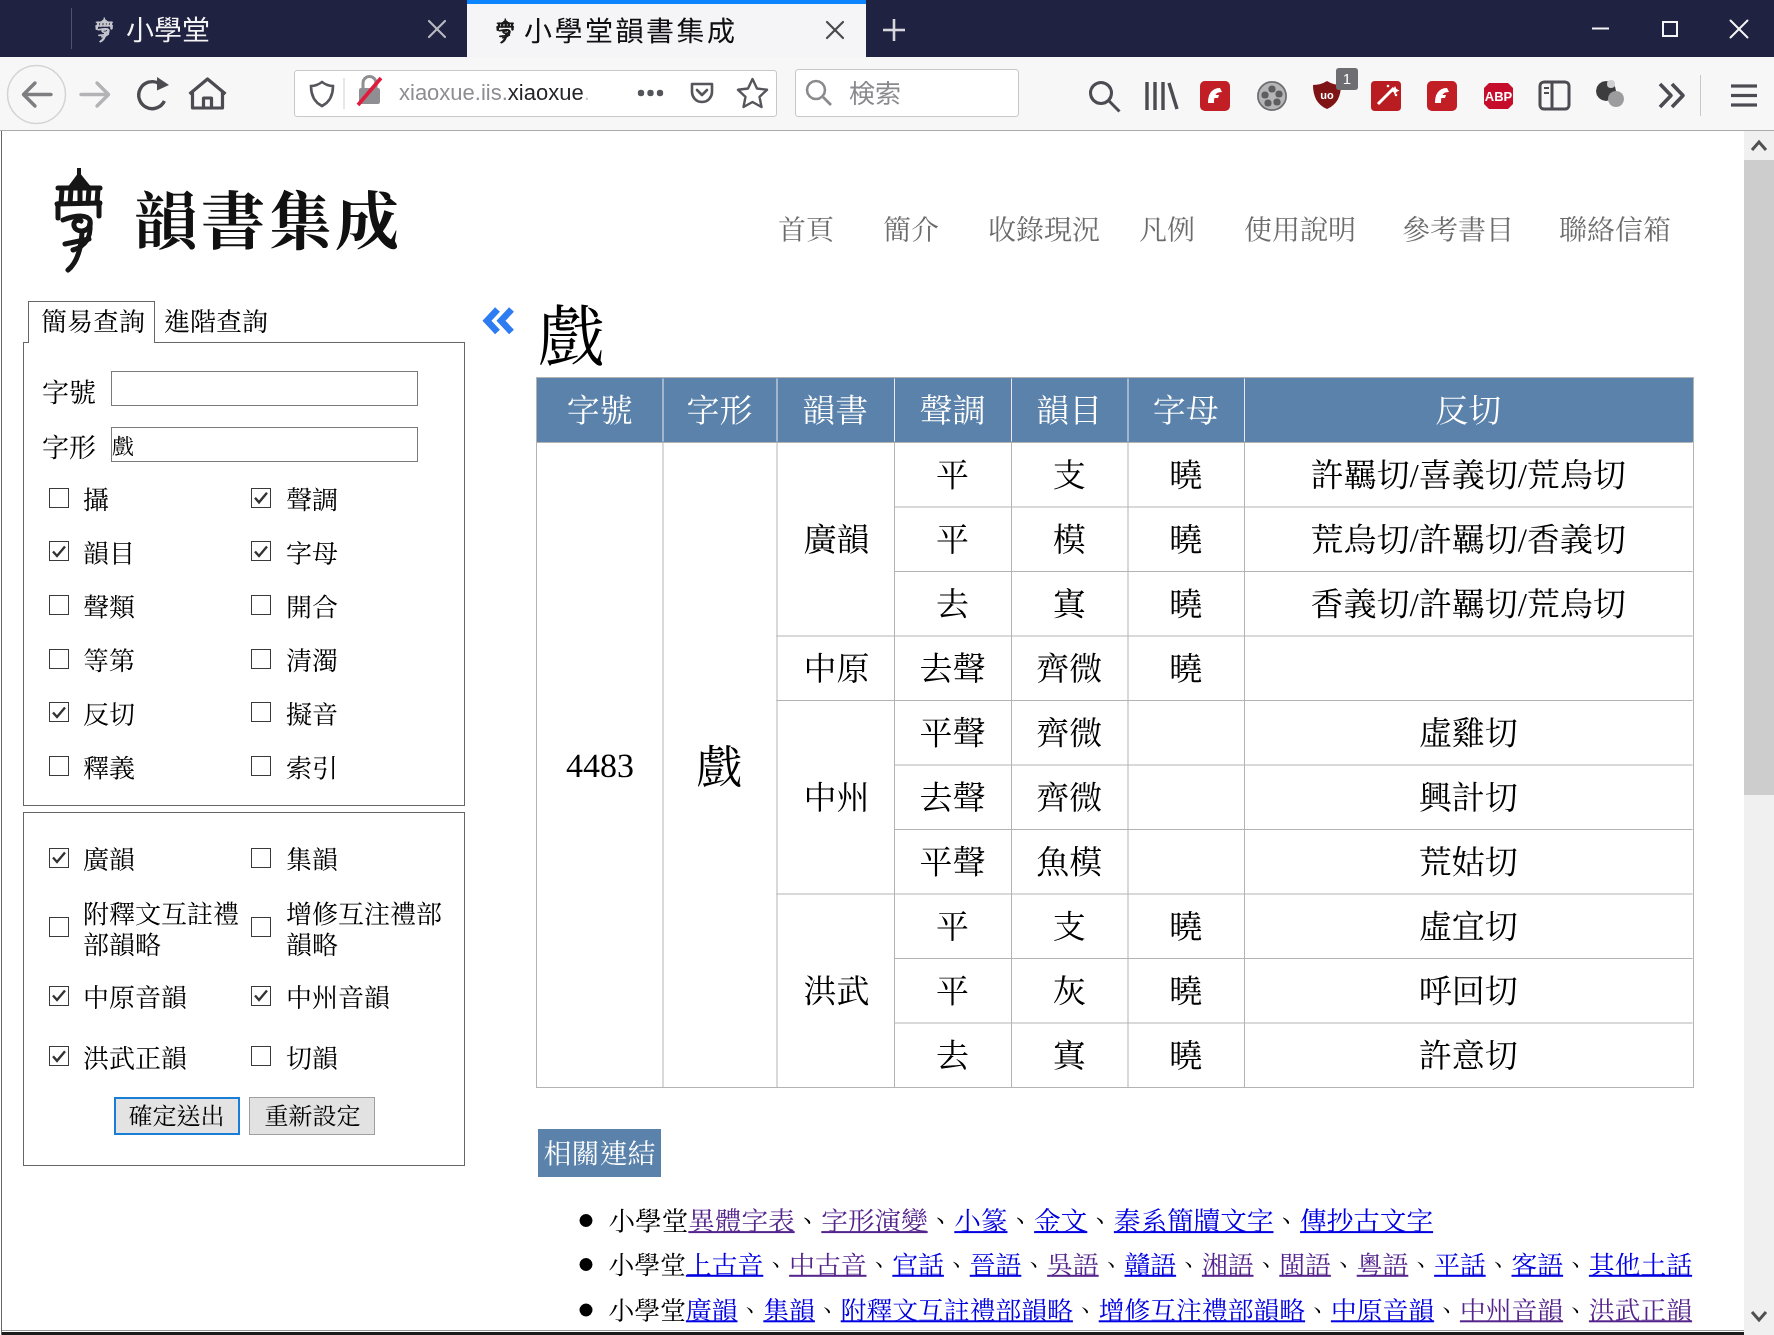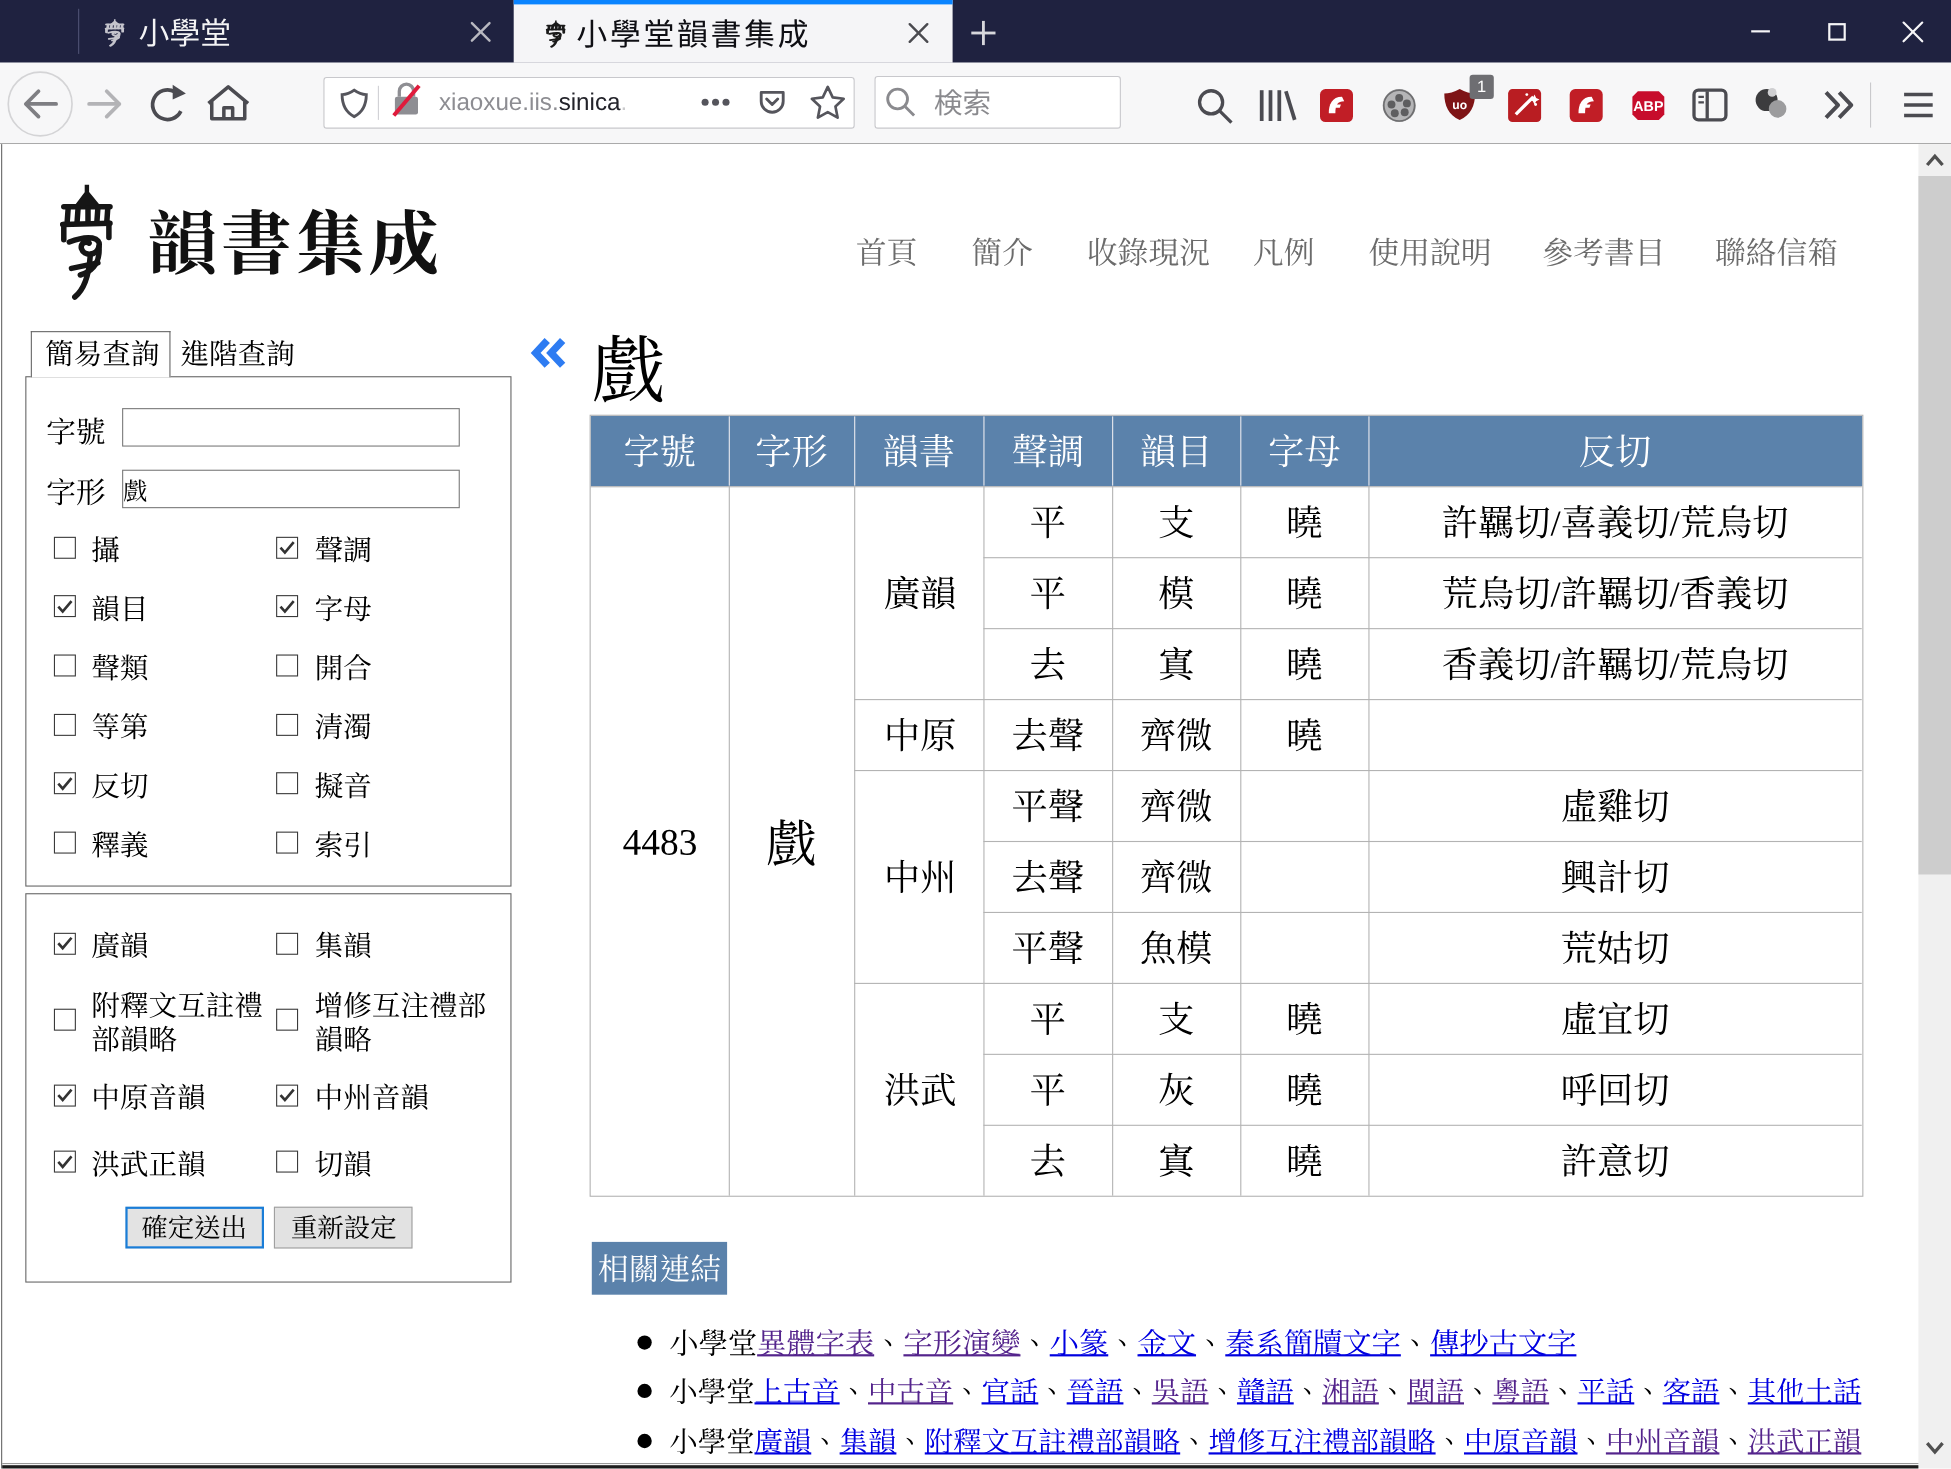--- a/index.html
+++ b/index.html
@@ -42,21 +42,21 @@
 <div style="position:absolute;left:251px;top:1046.3px;width:20px;height:20px;border:1px solid #3a3a3a;box-sizing:border-box;background:#fff"></div>
 <div style="position:absolute;left:49px;top:916.5px;width:20px;height:20px;border:1px solid #3a3a3a;box-sizing:border-box;background:#fff"></div>
 <div style="position:absolute;left:251px;top:916.5px;width:20px;height:20px;border:1px solid #3a3a3a;box-sizing:border-box;background:#fff"></div>
 <div style="position:absolute;left:114px;top:1097px;width:126px;height:38px;background:#e3e3e3;border:2px solid #1a7dd7;box-sizing:border-box"></div>
 <div style="position:absolute;left:249px;top:1097px;width:126px;height:38px;background:#e2e2e2;border:1px solid #a0a0a0;box-sizing:border-box"></div>
 <div style="position:absolute;left:537px;top:377.5px;width:1155.5px;height:64.5px;background:#5b82ab"></div>
 <div style="position:absolute;left:536px;top:376.5px;width:1157.5px;height:711px;border:1px solid #b3b3b3;box-sizing:border-box"></div>
 <div style="position:absolute;left:538px;top:1129px;width:123px;height:48px;background:#5b82ab"></div>
 <div style="position:absolute;left:2px;top:1330px;width:1742px;height:1px;background:#999"></div>
 <div style="position:absolute;left:2px;top:1332px;width:1742px;height:3px;background:#1c1c1c"></div>
-<div style="position:absolute;left:399px;top:80px;font:22px 'Liberation Sans',sans-serif;color:#8d8d92">xiaoxue.iis.<span style="color:#23232a">sinica</span><span style="opacity:.45">.</span></div>
+<div style="position:absolute;left:399px;top:80px;font:22px 'Liberation Sans',sans-serif;color:#8d8d92">xiaoxue.iis.<span style="color:#23232a">xiaoxue</span><span style="opacity:.45">.</span></div>
 <svg width="1774" height="1335" viewBox="0 0 1774 1335" style="position:absolute;left:0;top:0">
     <defs>
       <path id="a3001" d="M367 491L355 474C429 417 475 361 508 296C522 265 533 251 551 251C571 251 583 266 584 285C586 309 576 335 562 357C526 409 464 454 367 491Z"></path>
       <path id="a4e0a" d="M41 4L50 -26L932 -26C947 -26 957 -21 960 -10C923 23 864 68 864 68L812 4L505 4L505 435L853 435C867 435 877 440 880 451C844 484 786 529 786 529L734 465L505 465L505 789C529 793 538 803 540 817L436 829L436 4Z"></path>
       <path id="a4e2d" d="M822 334L530 334L530 599L822 599ZM567 827L463 838L463 628L179 628L106 662L106 210L117 210C145 210 172 226 172 233L172 305L463 305L463 -78L476 -78C502 -78 530 -62 530 -51L530 305L822 305L822 222L832 222C854 222 888 237 889 243L889 586C909 590 925 598 932 606L849 670L812 628L530 628L530 799C556 803 564 813 567 827ZM172 334L172 599L463 599L463 334Z"></path>
       <path id="a4e92" d="M869 64L817 -1L688 -1L746 512C765 514 775 518 782 525L709 591L673 548L362 548C373 614 383 676 389 724L899 724C912 724 922 729 925 740C889 774 831 817 831 818L778 754L71 754L80 724L319 724C307 604 268 375 239 250C225 245 210 238 201 232L276 176L308 211L642 211L616 -1L42 -1L51 -30L938 -30C952 -30 961 -25 964 -14C928 20 869 64 869 64ZM306 241C322 319 341 422 357 519L679 519L645 241Z"></path>
       <path id="a4ecb" d="M522 776C589 613 735 480 907 398C914 424 939 448 971 455L973 470C791 538 625 646 541 789C567 791 579 796 582 808L459 838C408 679 215 473 32 374L39 360C246 446 434 615 522 776ZM410 483L311 493L311 342C311 196 277 38 63 -62L74 -77C334 15 374 187 376 341L376 457C400 459 408 470 410 483ZM712 482L609 493L609 -78L621 -78C647 -78 675 -64 675 -55L675 455C700 459 709 468 712 482Z"></path>
       <path id="a4ed6" d="M693 827L593 838L593 541L456 482L456 667C479 670 489 680 491 693L391 705L391 454L275 405L295 382L391 423L391 43C391 -27 424 -46 528 -46L691 -46C916 -46 962 -37 962 -1C962 12 954 19 927 28L924 174L911 174C896 104 883 50 874 33C868 23 861 19 844 17C822 16 767 15 693 15L532 15C467 15 456 25 456 56L456 450L593 508L593 159L606 159C629 159 656 173 656 183L656 535L825 607C815 493 790 329 760 216L775 208C829 318 873 480 893 594C914 596 925 598 933 605L864 678L826 640L819 637L656 567L656 801C682 804 691 813 693 827ZM270 556L233 570C269 637 302 709 329 784C352 784 363 792 368 803L261 838C210 645 120 450 34 328L48 318C92 361 134 413 173 471L173 -76L186 -76C212 -76 238 -59 239 -53L239 537C257 540 266 547 270 556Z"></path>
       <path id="a4f7f" d="M592 836L592 697L315 697L323 668L592 668L592 559L421 559L352 589L352 262L362 262C388 262 416 276 416 283L416 318L589 318C583 247 565 186 532 133C485 168 447 211 420 260L404 251C430 191 464 140 506 97C453 32 372 -20 254 -61L262 -78C390 -43 480 4 542 65C632 -11 755 -56 912 -77C918 -43 942 -20 970 -13L970 -2C814 6 678 41 576 103C622 164 645 235 653 318L830 318L830 266L839 266C861 266 894 282 895 288L895 516C914 520 930 529 937 537L856 598L820 559L657 559L657 668L935 668C949 668 959 673 962 684C927 715 873 759 873 759L824 697L657 697L657 798C682 802 690 812 692 826ZM830 347L656 347L657 386L657 529L830 529ZM416 347L416 529L592 529L592 385L591 347ZM257 838C207 648 120 457 34 337L49 327C92 370 134 422 172 480L172 -78L184 -78C209 -78 236 -61 237 -56L237 541C254 543 263 550 266 559L227 573C263 640 295 712 322 786C344 785 357 794 361 806Z"></path>
       <path id="a4f8b" d="M670 712L670 133L682 133C704 133 731 147 731 155L731 676C755 679 763 688 766 701ZM849 829L849 23C849 7 843 1 824 1C802 1 693 9 693 9L693 -7C741 -13 767 -20 783 -31C798 -43 804 -59 807 -79C901 -69 911 -35 911 17L911 791C935 794 945 804 948 818ZM280 758L288 729L389 729C366 557 318 393 226 264L240 252C283 298 319 348 349 401C383 366 419 321 431 284C492 243 543 358 360 422C381 462 398 504 413 547L543 547C514 312 439 85 250 -59L262 -73C499 70 572 303 607 538C628 540 637 543 645 552L574 616L536 576L422 576C437 625 448 676 456 729L650 729C664 729 675 734 677 745C643 774 591 817 591 817L545 758ZM199 838C162 657 97 467 31 343L45 334C79 376 110 425 139 479L139 -78L150 -78C173 -78 200 -62 201 -57L201 540C218 542 228 549 231 558L185 574C215 642 241 715 262 788C284 788 296 796 299 809Z"></path>

